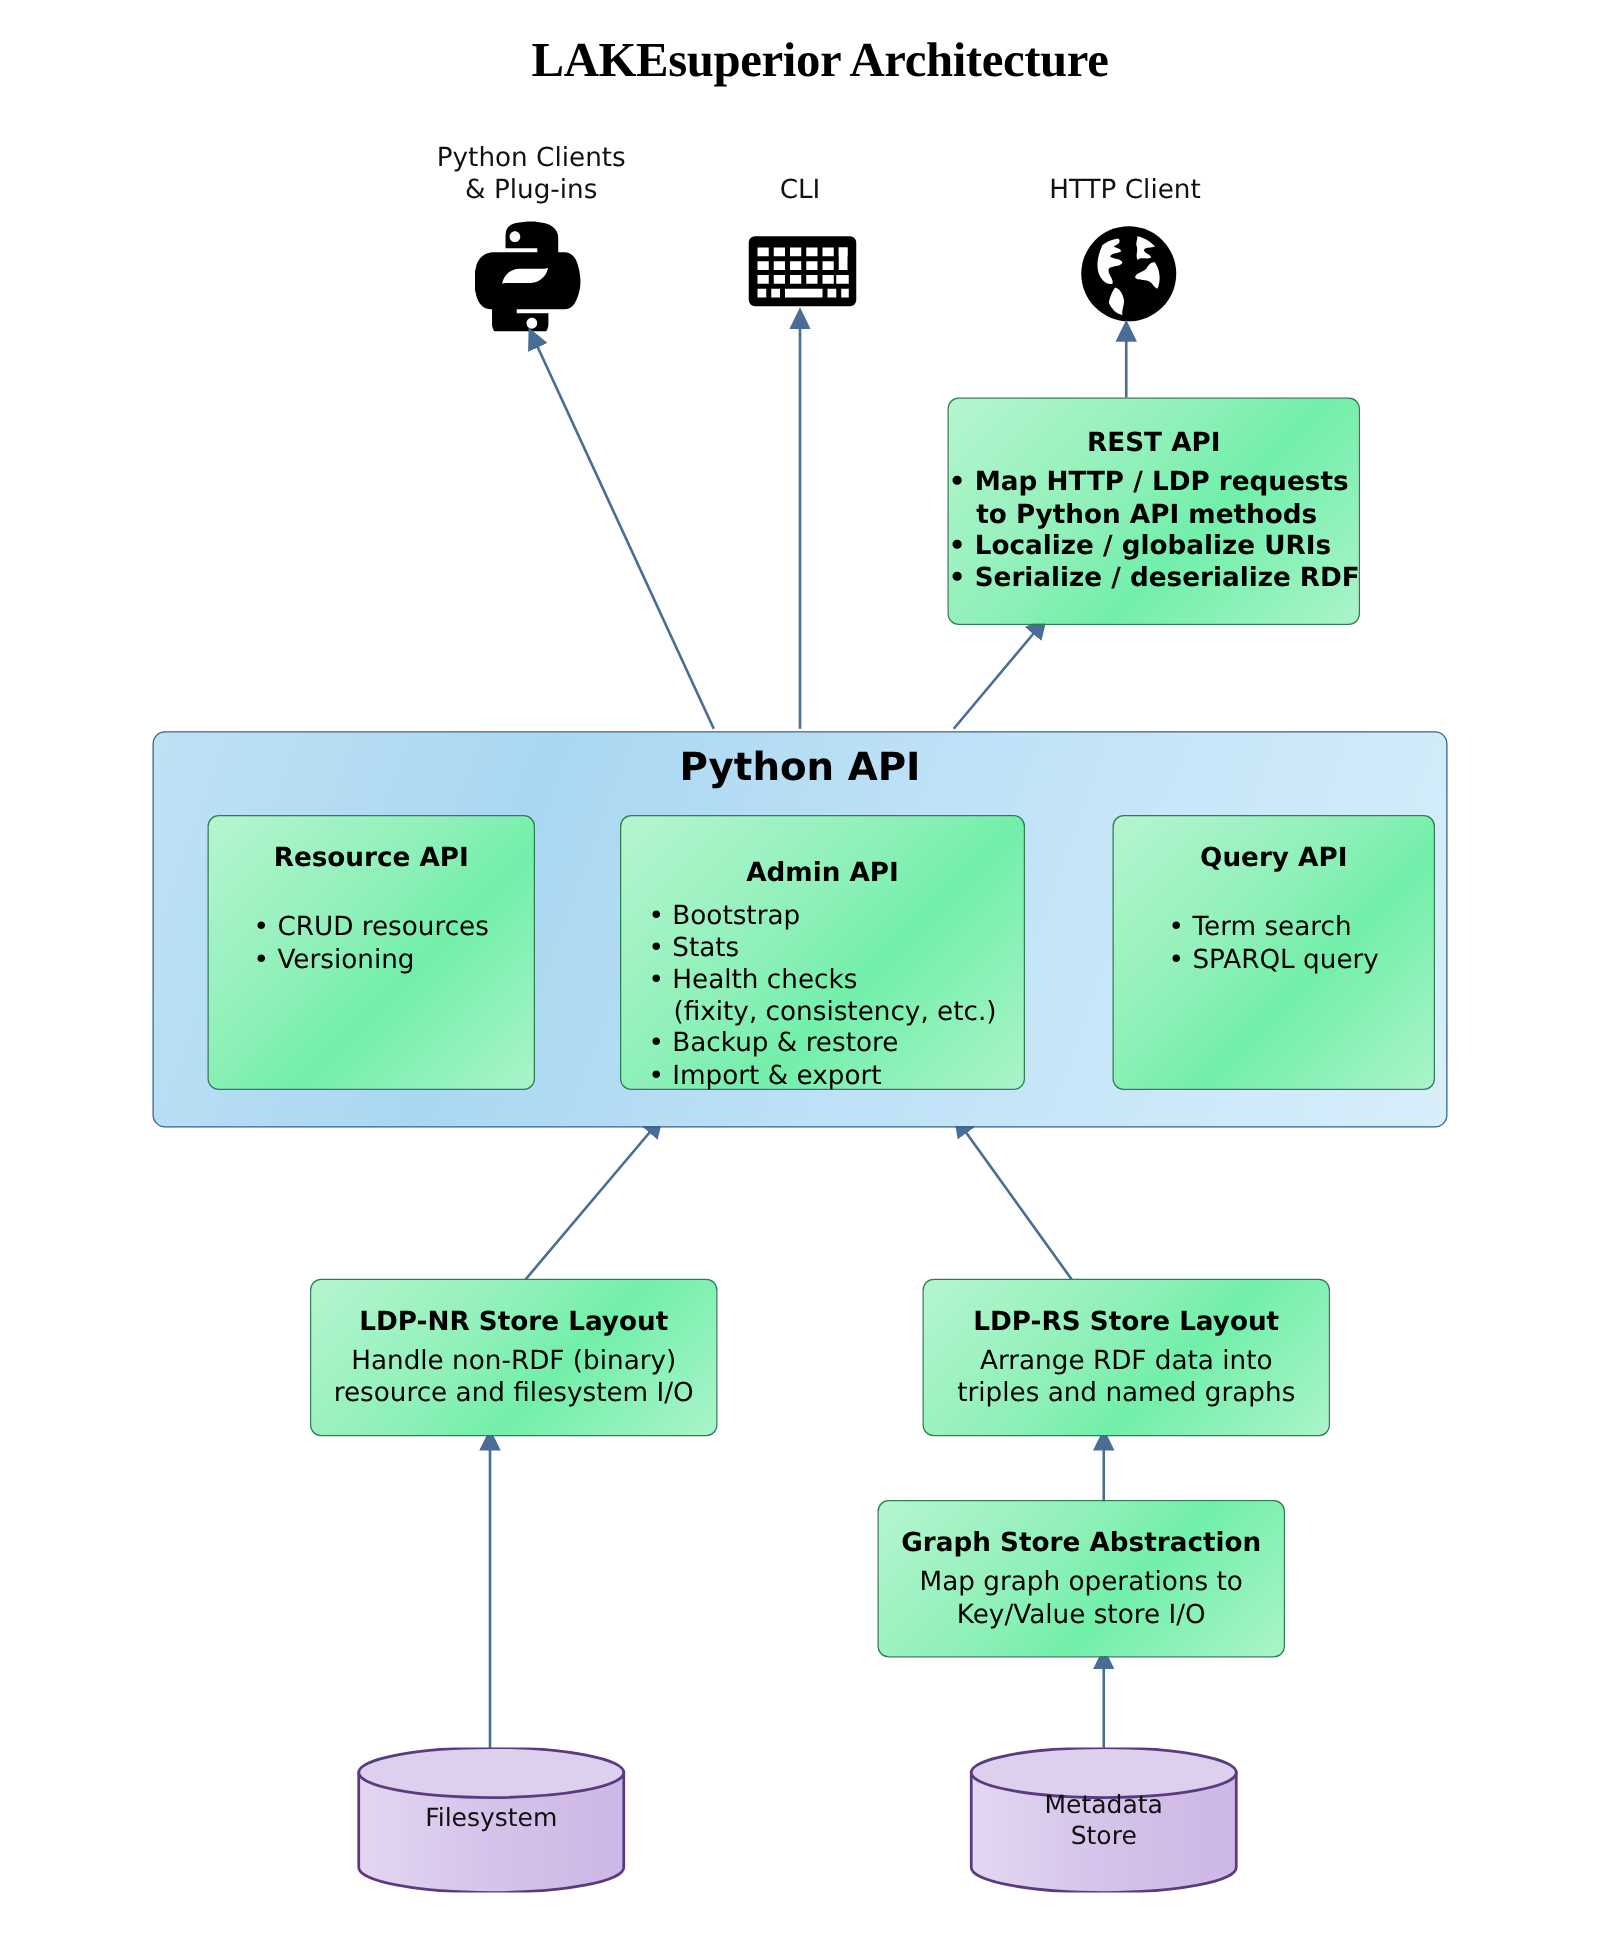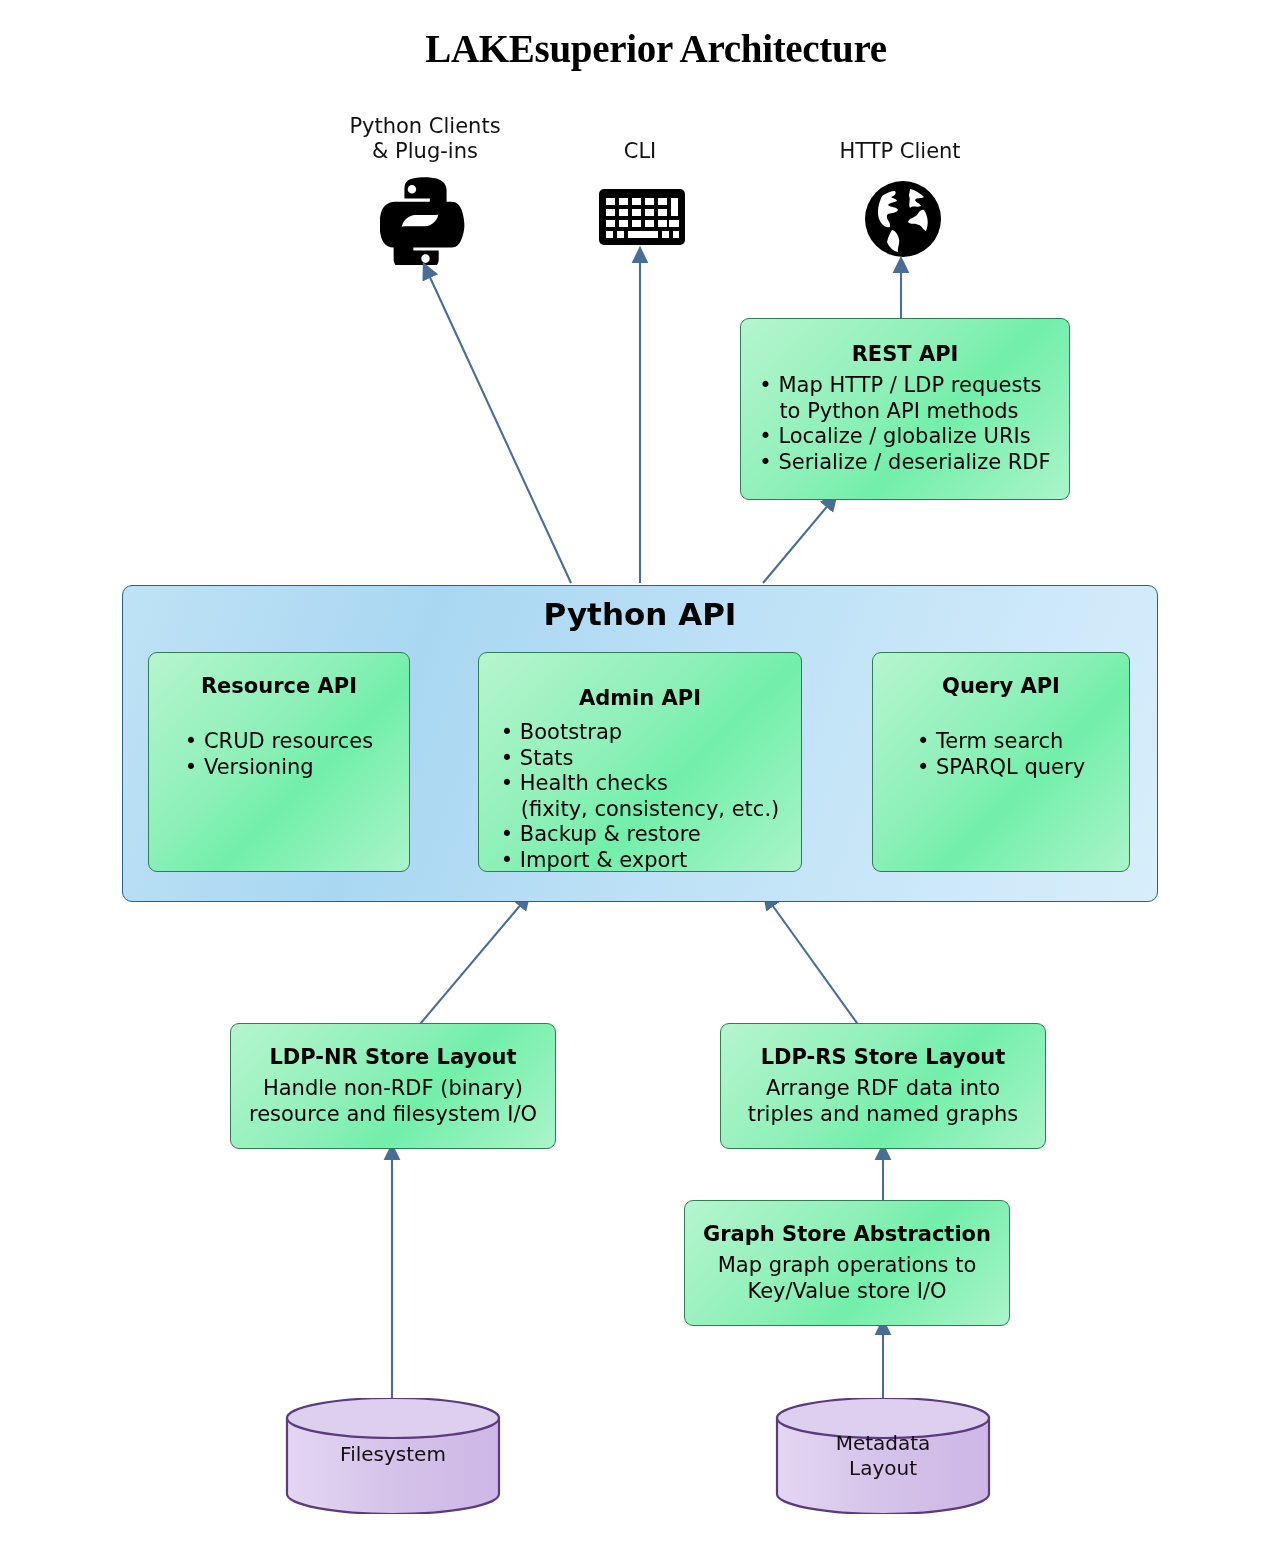--- a/index.html
+++ b/index.html
@@ -29,20 +29,21 @@
 
   
   .icon-wrap{position:absolute;}
 
   
   .gbox{
     position:absolute;box-sizing:border-box;
     border:1.6px solid #2f7d52;border-radius:9px;
     background:linear-gradient(135deg,#b6f5cf 0%,#8df0b8 42%,#72efaa 60%,#aaf4c9 100%);
     text-align:center;
+    margin-left:18px;
   }
   .gbox .bt{font-weight:bold;font-size:21px;line-height:26px;}
   .gbox .bl{font-size:21px;line-height:26px;}
   .bullets{display:inline-block;text-align:left;}
   .bullets .li{white-space:pre;font-size:21px;line-height:25.5px;}
 
   .pyapi{
     position:absolute;box-sizing:border-box;
     border:1.8px solid #2d5d8a;border-radius:10px;
     background:linear-gradient(110deg,#bfe2f5 0%,#a9d7f2 28%,#bde1f6 55%,#d8eefb 100%);
@@ -152,21 +153,21 @@
       <line x1="392" y1="1408" x2="392" y2="1155"></line>
 
       <line x1="883" y1="1207" x2="883" y2="1155"></line>
 
       <line x1="883" y1="1408" x2="883" y2="1330"></line>
     </g>
   </svg>
 
   <div class="gbox" style="left:740px;top:318px;width:330px;height:182px;padding-top:22px;">
     <div class="bt">REST API</div>
-    <div class="bullets" style="margin-top:6px;">
+    <div class="bullets" style="margin-top:6px;font-weight:bold;">
       <div class="li">• Map HTTP / LDP requests</div>
       <div class="li">   to Python API methods</div>
       <div class="li">• Localize / globalize URIs</div>
       <div class="li">• Serialize / deserialize RDF</div>
     </div>
   </div>
 
   <div class="pyapi" style="left:122px;top:585px;width:1036px;height:317px;">
     <div class="pyapi-title">Python API</div>
   </div>
@@ -238,16 +239,16 @@
         <linearGradient id="cg2" x1="0" y1="0" x2="1" y2="0">
           <stop offset="0%" stop-color="#e4d7f2"></stop>
           <stop offset="45%" stop-color="#d6c4ea"></stop>
           <stop offset="100%" stop-color="#cdb7e6"></stop>
         </linearGradient>
       </defs>
       <path d="M2,20 L2,96 A106,20 0 0 0 214,96 L214,20 Z" fill="url(#cg2)" stroke="#5b3a7e" stroke-width="2.2"></path>
       <ellipse cx="108" cy="20" rx="106" ry="20" fill="#ddd0ef" stroke="#5b3a7e" stroke-width="2.2"></ellipse>
     </svg>
     <div class="lbl" style="top:33px;">Metadata</div>
-    <div class="lbl" style="top:58px;">Layout</div>
+    <div class="lbl" style="top:58px;">Store</div>
   </div>
 
 </div>
 
 </body></html>

